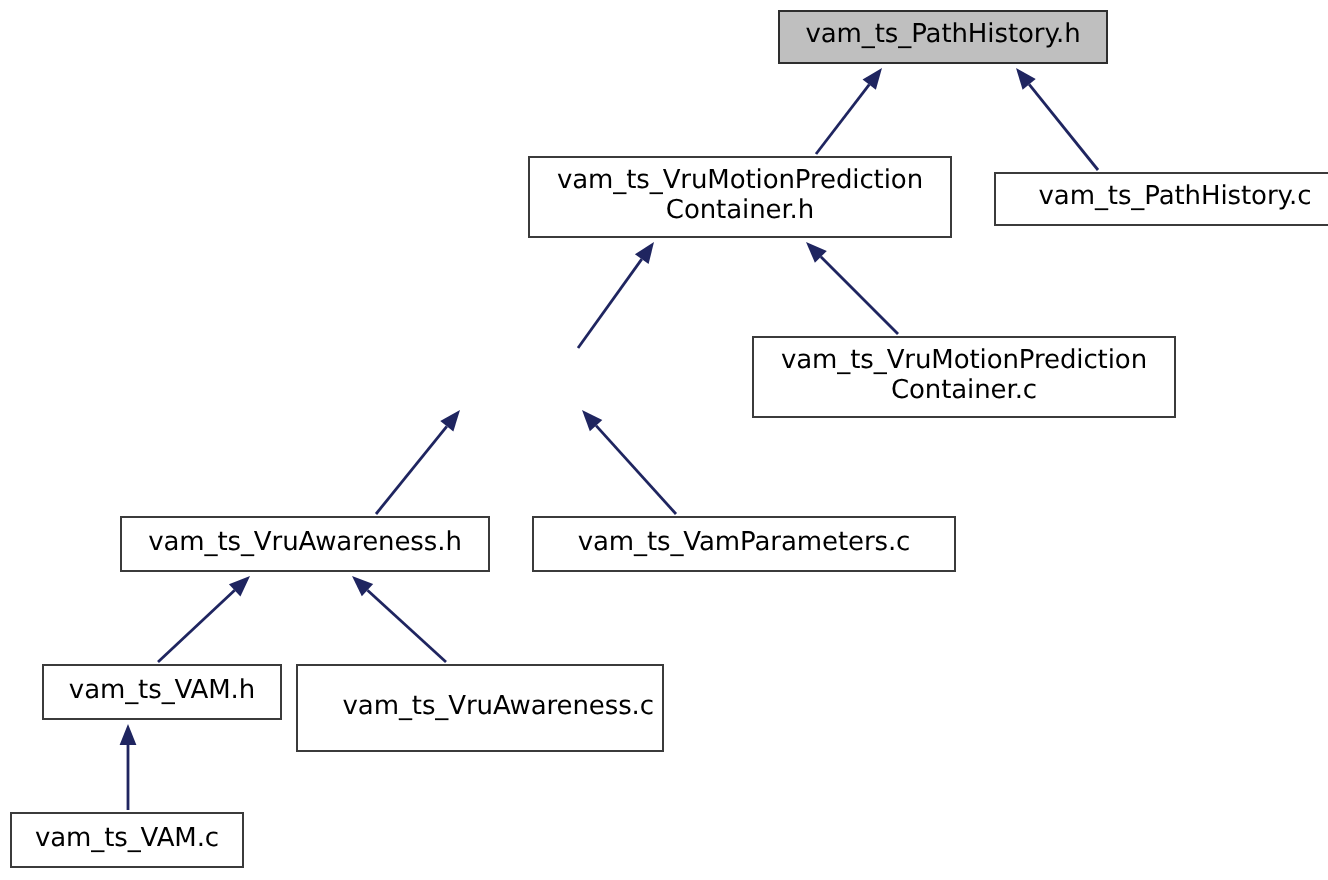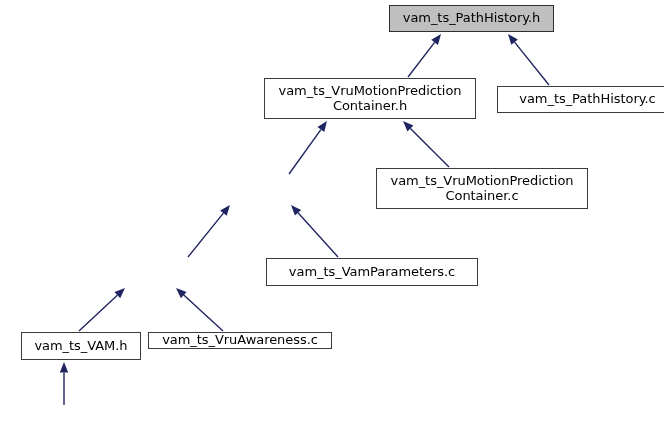--- a/index.html
+++ b/index.html
@@ -71,16 +71,18 @@
       <polygon points="176,288 186.5820133670276,291.98885862121597 180.91190028562963,298.1864240822789" fill="#1f2560"></polygon>
       <line x1="64" y1="405" x2="64" y2="372.5" stroke="#1f2560" stroke-width="1.4"></line>
       <polygon points="64,362 68.2,372.5 59.8,372.5" fill="#1f2560"></polygon>
     </svg>
 <div class="graph-node highlight" style="left: 389px; top: 5px; width: 165px; height: 27px;"><span class="node-label">vam_ts_PathHistory.h</span></div>
     <div class="graph-node" style="left: 264px; top: 78px; width: 212px; height: 41px;"><span class="node-label">vam_ts_VruMotionPrediction
 Container.h</span></div>
     <div class="graph-node" style="left: 497px; top: 86px; width: 181px; height: 27px;"><span class="node-label">vam_ts_PathHistory.c</span></div>
     <div class="graph-node" style="left: 376px; top: 168px; width: 212px; height: 41px;"><span class="node-label">vam_ts_VruMotionPrediction
 Container.c</span></div>
+    <div class="graph-node" style="left: 60px; top: 258px; width: 185px; height: 28px;"><span class="node-label">vam_ts_VruAwareness.h</span></div>
     <div class="graph-node" style="left: 266px; top: 258px; width: 212px; height: 28px;"><span class="node-label">vam_ts_VamParameters.c</span></div>
     <div class="graph-node" style="left: 21px; top: 332px; width: 120px; height: 28px;"><span class="node-label">vam_ts_VAM.h</span></div>
-    <div class="graph-node" style="left: 148px; top: 332px; width: 184px; height: 17px;"><span class="node-label">vam_ts_VruAwareness.c</span></div>
+    <div class="graph-node" style="left: 148px; top: 332px; width: 184px; height: 44px; justify-content: flex-end;"><span class="node-label">vam_ts_VruAwareness.c</span></div>
+    <div class="graph-node" style="left: 5px; top: 406px; width: 117px; height: 28px;"><span class="node-label">vam_ts_VAM.c</span></div>
   </div>
 
 </body></html>

